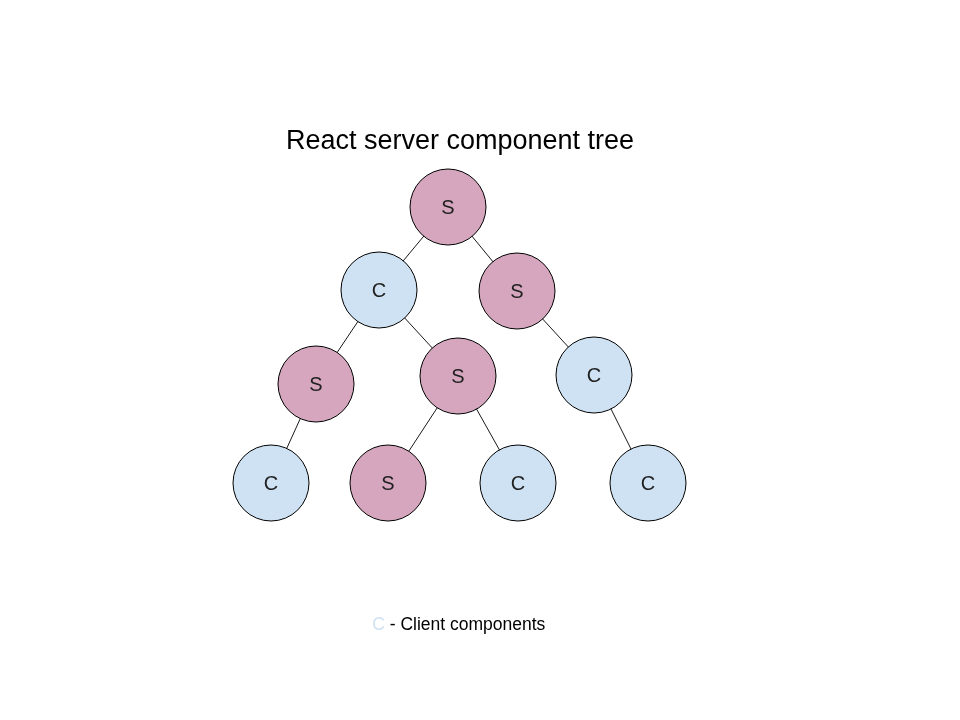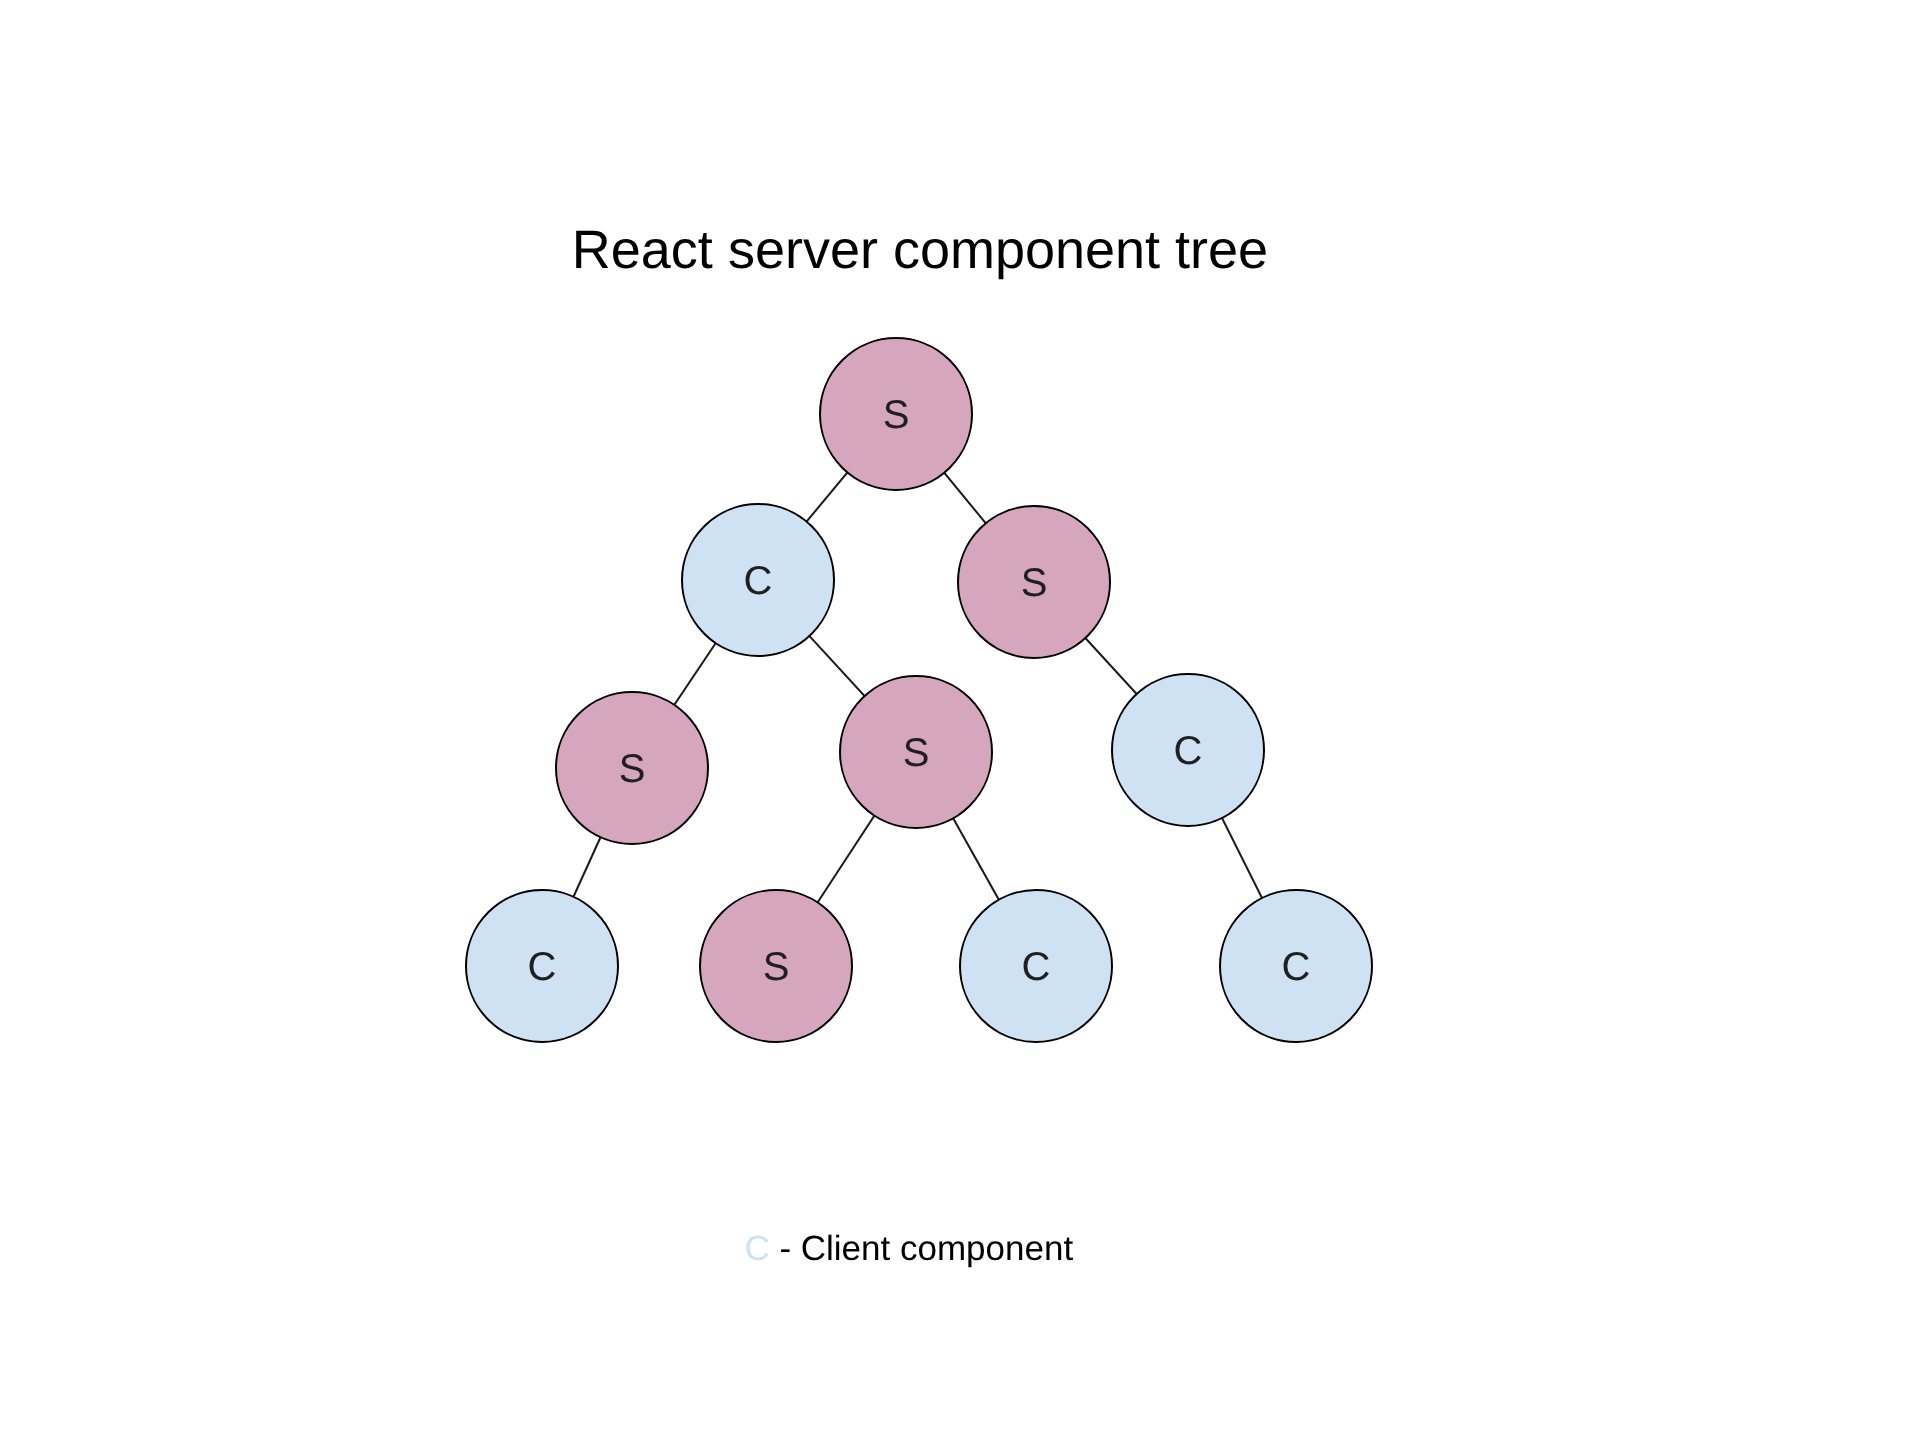--- a/index.html
+++ b/index.html
@@ -10,21 +10,21 @@
   }
   .canvas {
     position: relative;
     width: 960px;
     height: 720px;
     background: #ffffff;
     overflow: hidden;
   }
   .diagram-title {
     position: absolute;
-    top: 112px;
+    top: 127px;
     left: 0;
     width: 920px;
     text-align: center;
     font-size: 27px;
     line-height: 1;
     color: #000000;
     white-space: nowrap;
   }
   svg.tree {
     position: absolute;
@@ -96,17 +96,17 @@
         <text x="388" y="490">S</text>
         <circle cx="518" cy="483" r="38" fill="#cfe2f3"></circle>
         <text x="518" y="490">C</text>
         <circle cx="648" cy="483" r="38" fill="#cfe2f3"></circle>
         <text x="648" y="490">C</text>
       </g>
   </svg>
 
   <div class="legend">
     <div class="legend-line">
-      <span class="legend-sym" id="legend-sym-1" style="color: rgb(207, 226, 243);">C</span><span> - Client component</span>
+      <span class="legend-sym" id="legend-sym-1" style="color: rgb(207, 226, 243);">C</span><span> - Client components</span>
     </div>
   </div>
 
 </div>
 
 </body></html>

